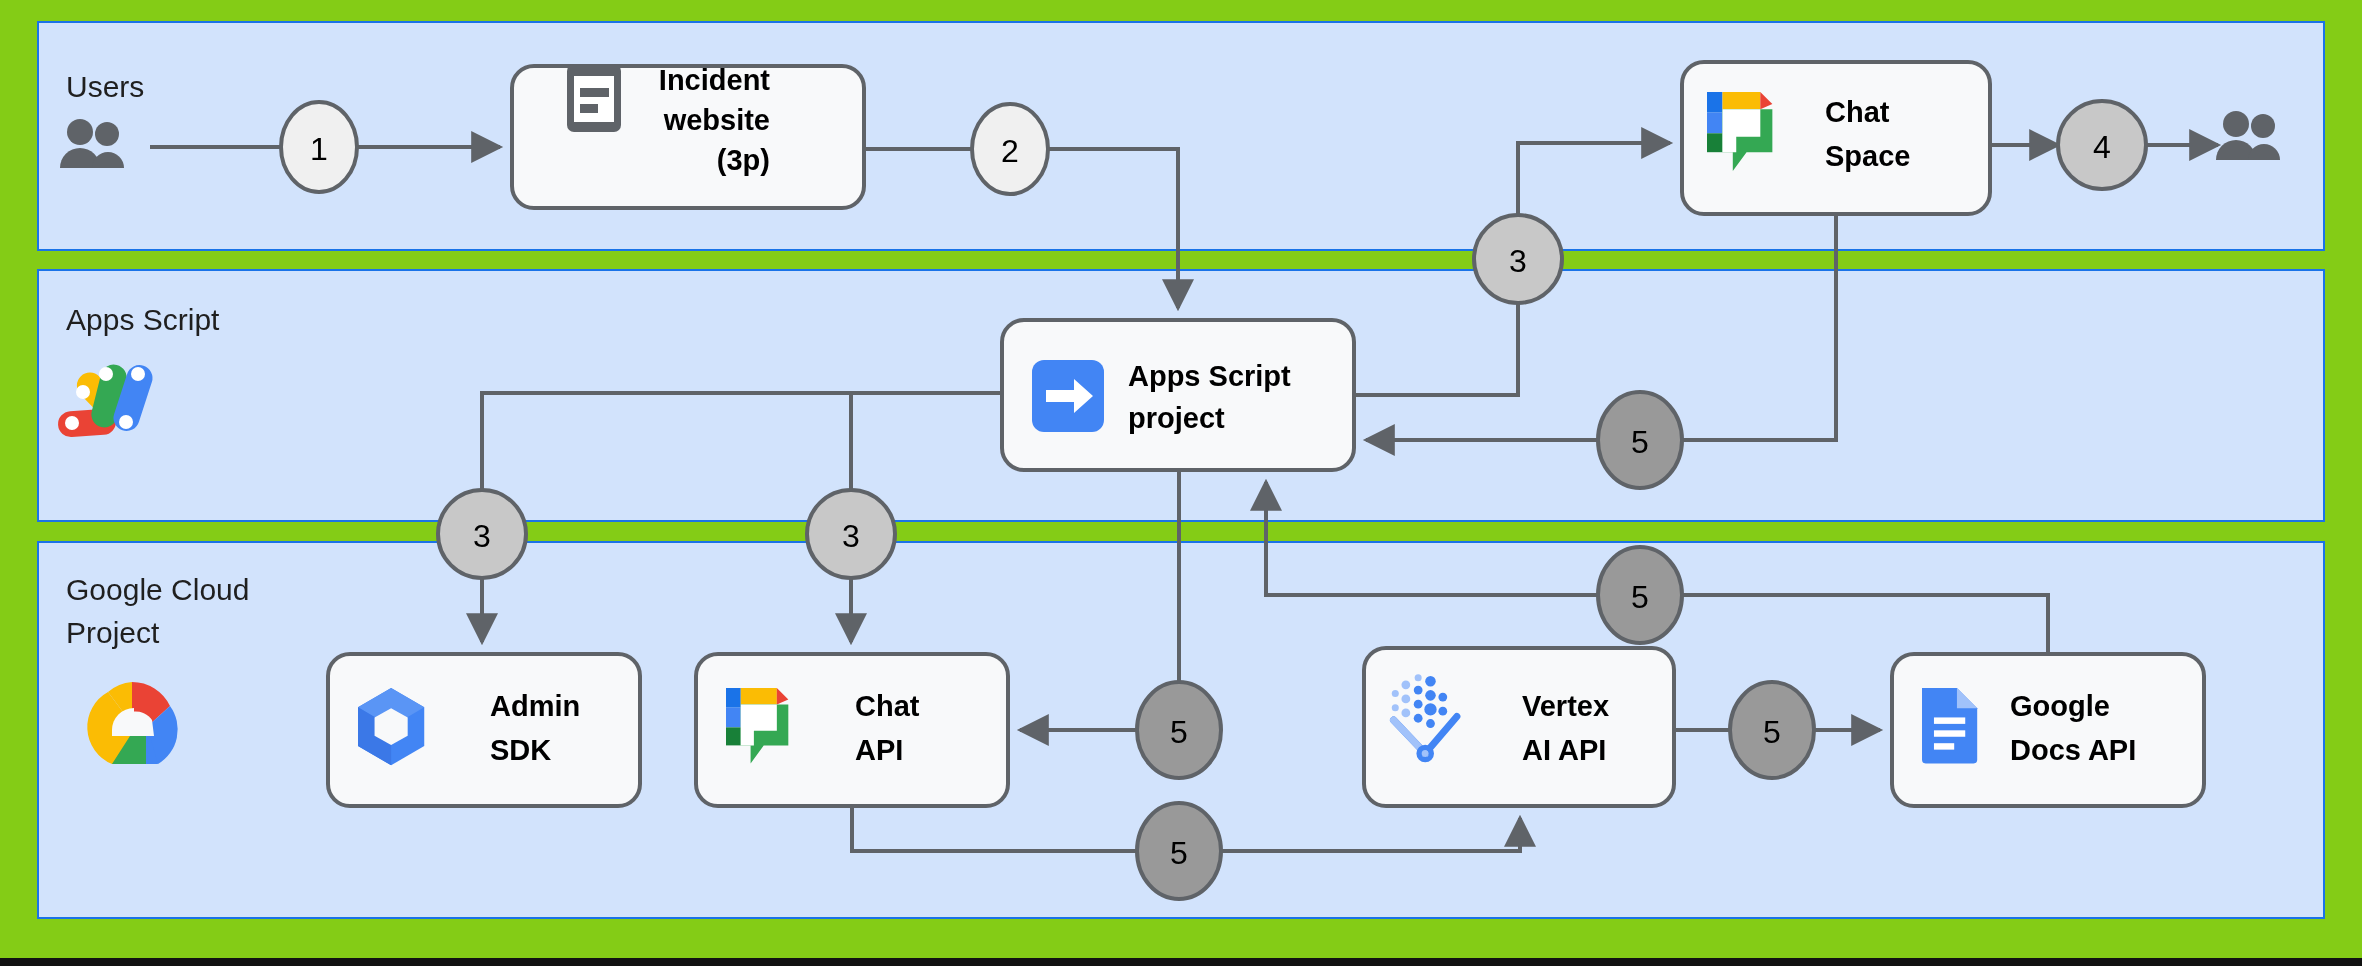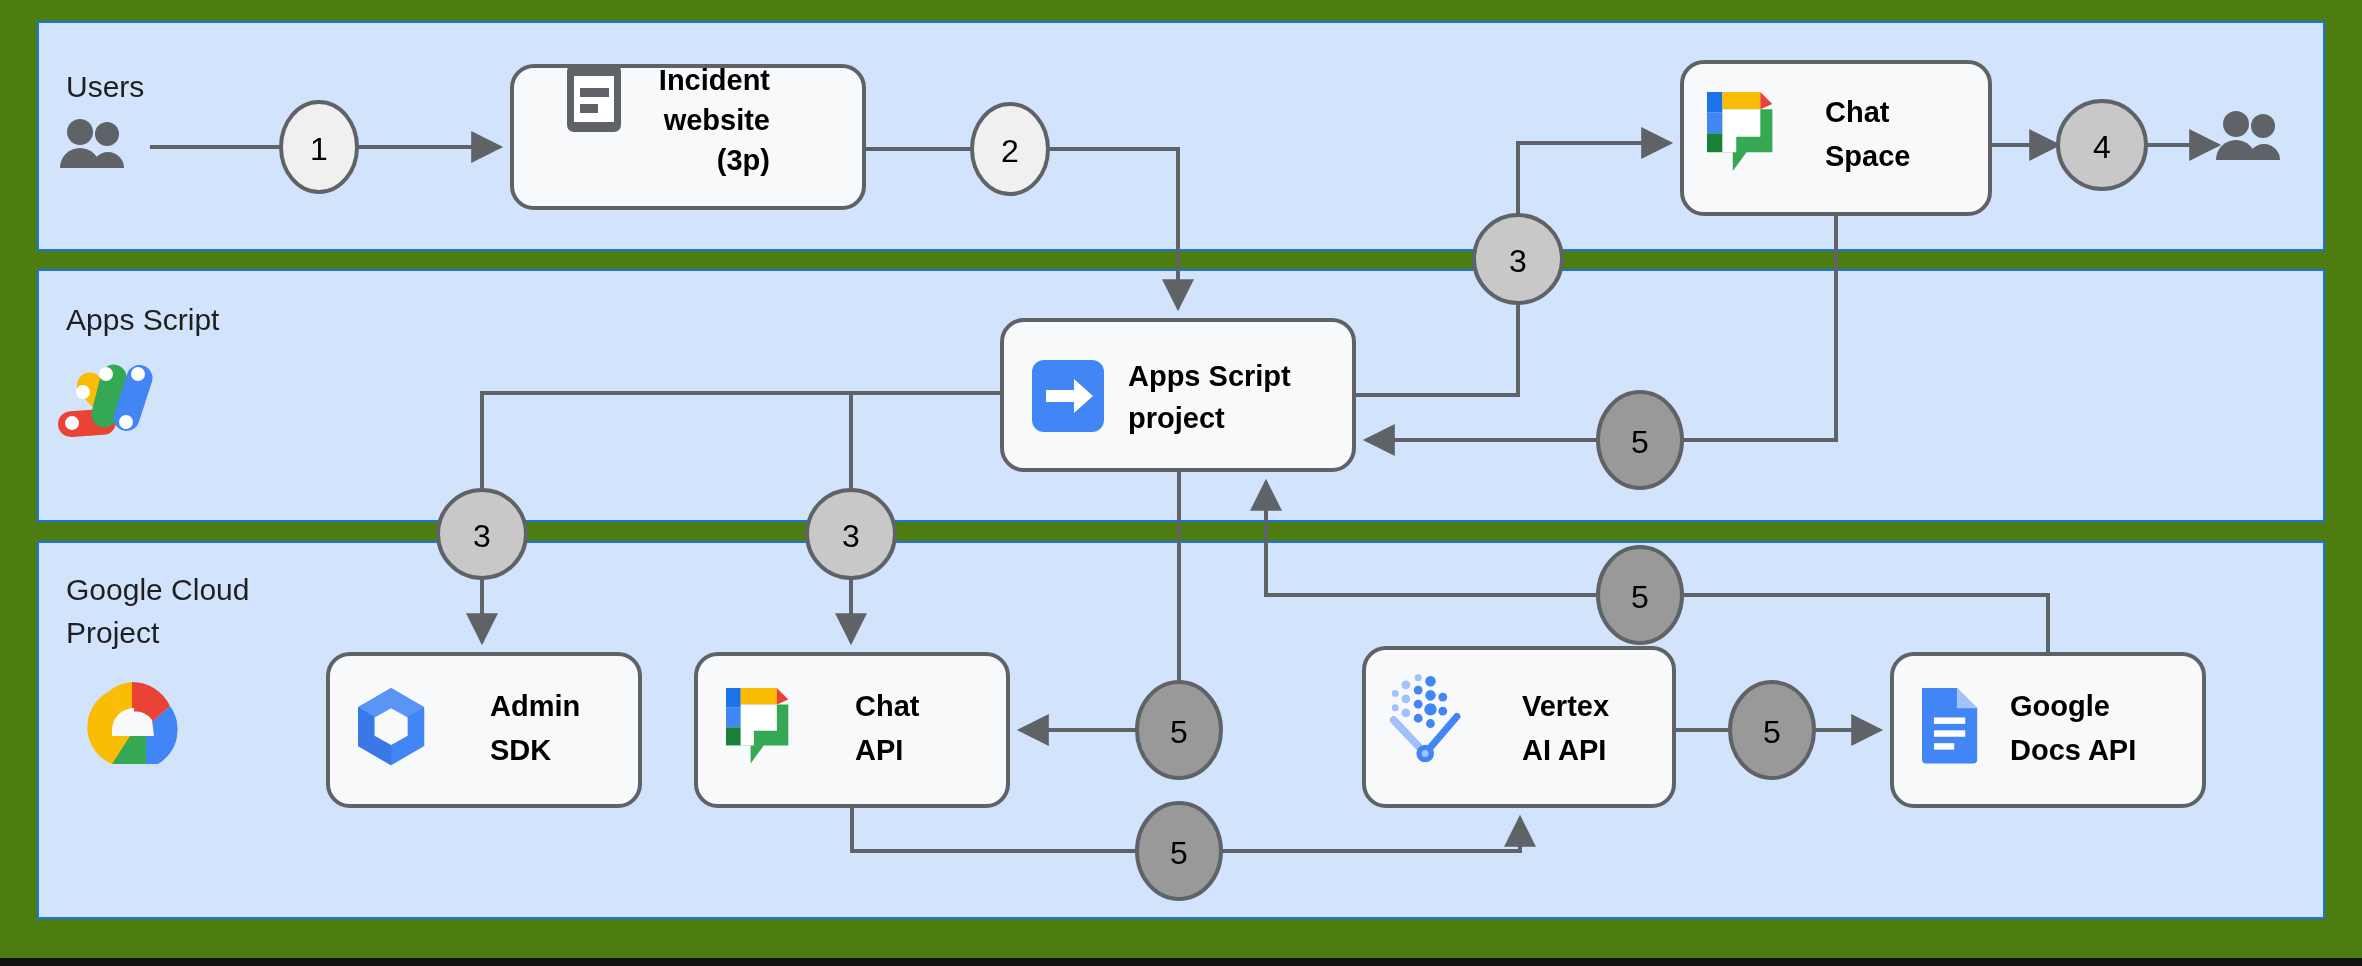--- a/index.html
+++ b/index.html
@@ -4,21 +4,21 @@
 <style>
   html, body {
     margin: 0;
     padding: 0;
     background: #f8f9fa;
   }
   #stage {
     position: relative;
     width: 2362px;
     height: 966px;
-    background: #4d7c0f;
+    background: #84cc16;
     font-family: "Liberation Sans", sans-serif;
     overflow: hidden;
   }
   #stage::after {
     content: "";
     position: absolute;
     left: 0;
     bottom: 0;
     width: 100%;
     height: 8px;

